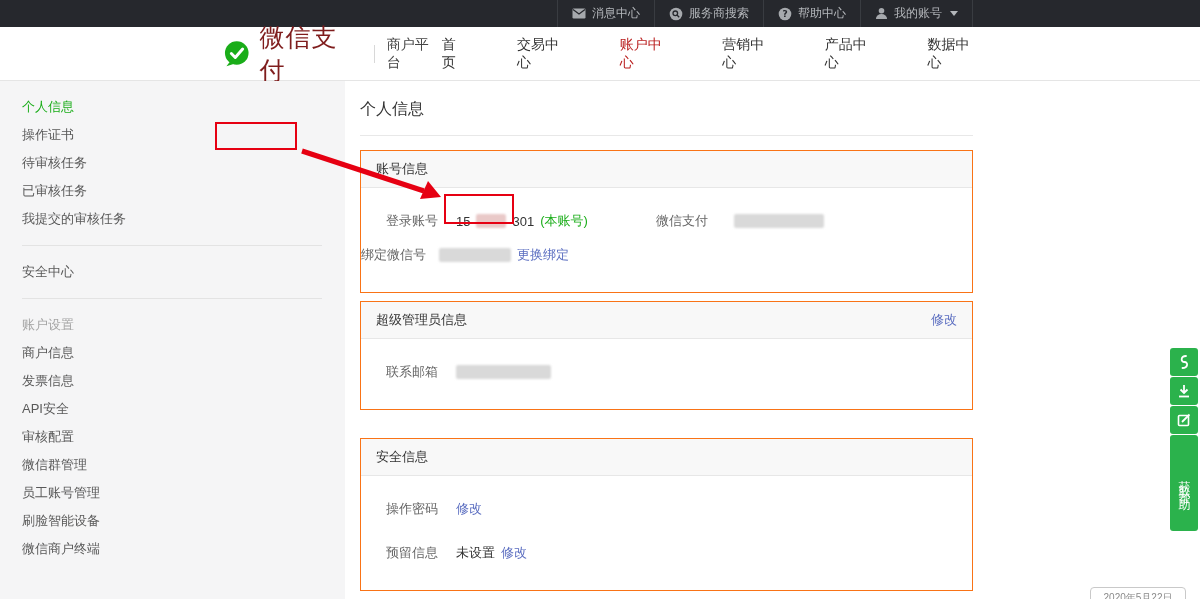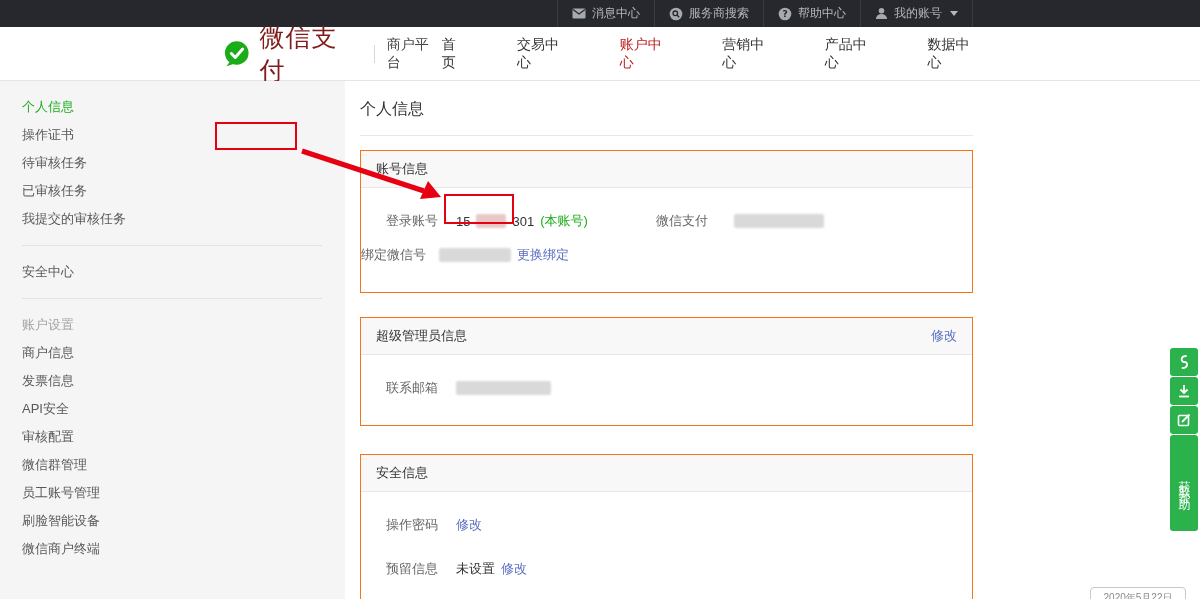--- a/index.html
+++ b/index.html
@@ -185,21 +185,21 @@
               <span class="lbl">绑定微信号</span>
               <span class="val">
                 <span class="mosaic" style="width:72px"></span>
                 <a class="blue-link">更换绑定</a>
               </span>
             </div>
           </div>
         </div>
       </div>
 
-      <div class="section-box" style="margin-top:24px">
+      <div class="section-box" style="margin-top:8px">
         <div class="section-header">
           <span>超级管理员信息</span>
           <a class="blue-link hdr-action">修改</a>
         </div>
         <div class="section-body">
           <div class="info-row">
             <div class="cell left">
               <span class="lbl">联系邮箱</span>
               <span class="val">
                   <span class="mosaic" style="width:95px"></span>

